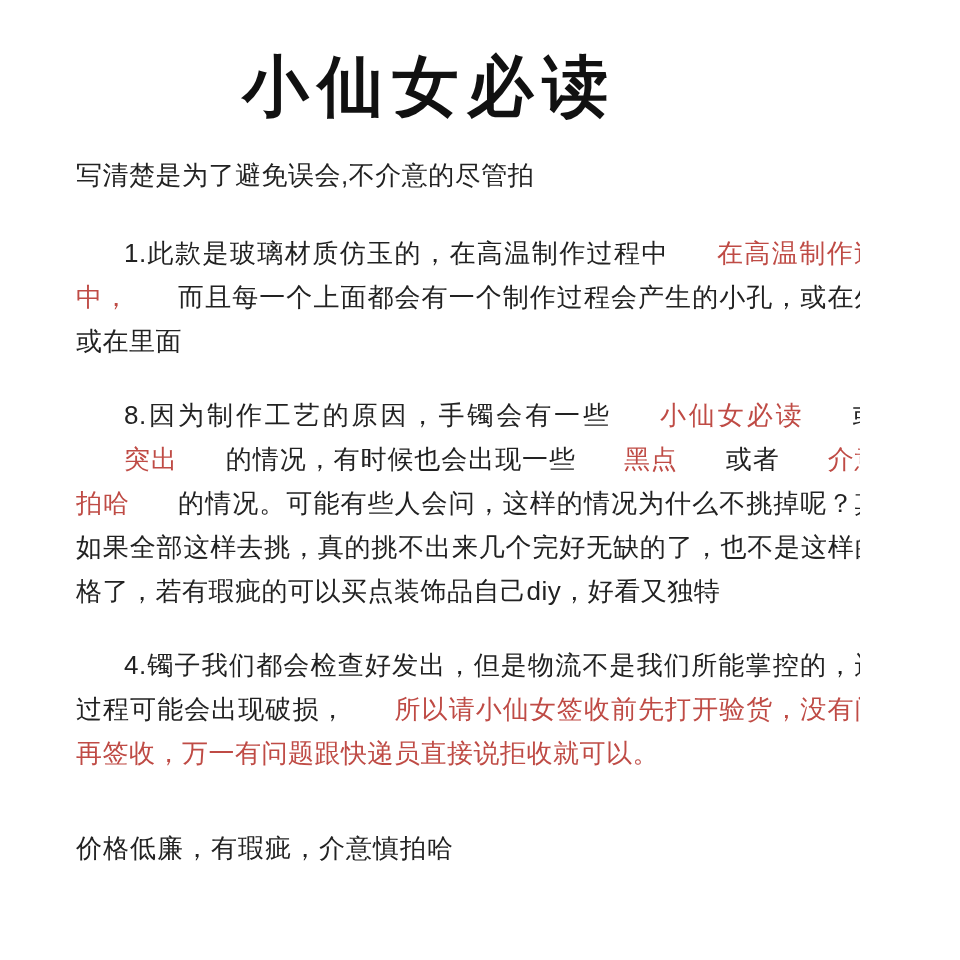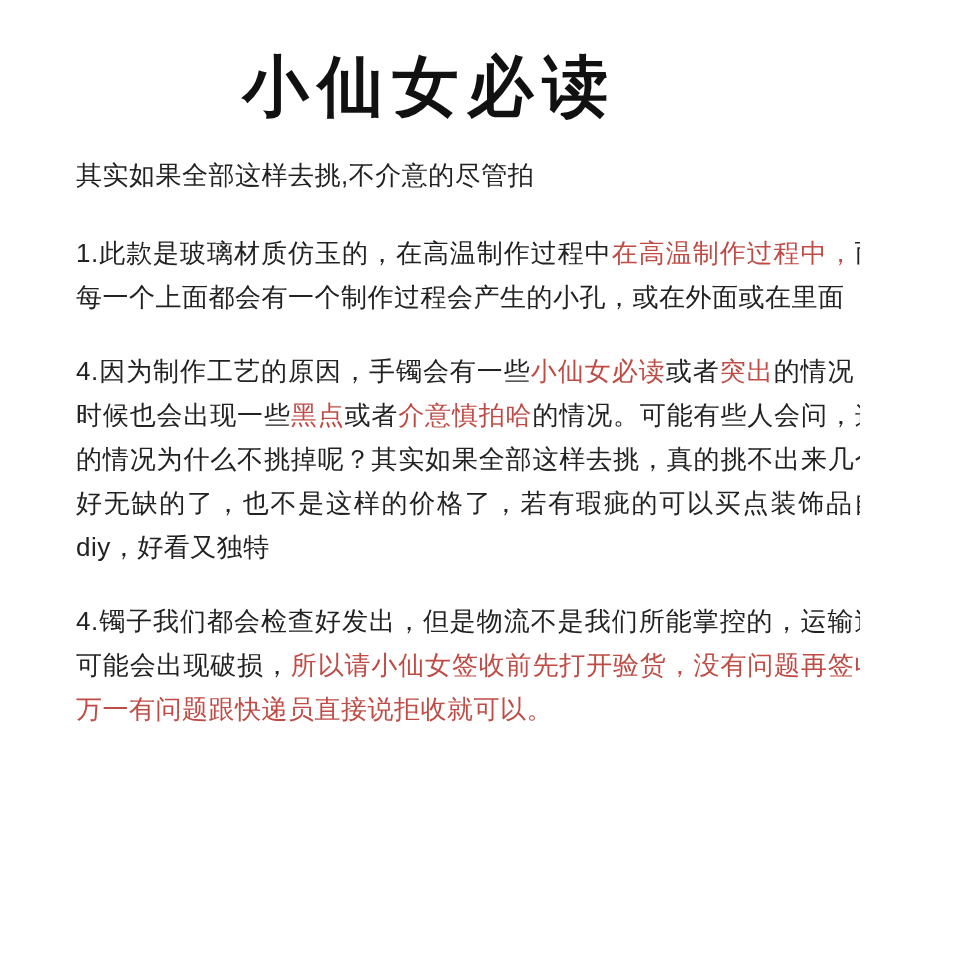--- a/index.html
+++ b/index.html
@@ -35,44 +35,45 @@
     letter-spacing:0.5px;
   }
   .body-text{width:832px;}
   .para{
     margin:0 0 30px 0;
     font-size:26px;
     line-height:44px;
     letter-spacing:0.5px;
     text-align:justify;
   }
-  .para .seg{color:var(--ink);}
+  .para .seg{color:var(--ink);margin-left:48px;}
   .para .seg.red{color:var(--red);}
   .footer-note{
     margin:56px 0 14px 0;
     font-size:26px;
     letter-spacing:1px;
   }
 </style>
 </head>
 <body>
 
 <div class="canvas">
 
   <h1 class="title">小仙女必读</h1>
 
-  <p class="intro">其实如果全部这样去挑,不介意的尽管拍</p>
+  <p class="intro">写清楚是为了避免误会,不介意的尽管拍</p>
 
   <div class="body-text">
     <p class="para"><span class="seg">1.此款是玻璃材质仿玉的，在高温制作过程中</span><span class="seg red">在高温制作过程中，</span><span class="seg">而且每一个上面都会有一个制作过程会产生的小孔，或在外面或在里面</span></p>
 
-    <p class="para"><span class="seg">4.因为制作工艺的原因，手镯会有一些</span><span class="seg red">小仙女必读</span><span class="seg">或者</span><span class="seg red">突出</span><span class="seg">的情况，有时候也会出现一些</span><span class="seg red">黑点</span><span class="seg">或者</span><span class="seg red">介意慎拍哈</span><span class="seg">的情况。可能有些人会问，这样的情况为什么不挑掉呢？其实如果全部这样去挑，真的挑不出来几个完好无缺的了，也不是这样的价格了，若有瑕疵的可以买点装饰品自己diy，好看又独特</span></p>
+    <p class="para"><span class="seg">8.因为制作工艺的原因，手镯会有一些</span><span class="seg red">小仙女必读</span><span class="seg">或者</span><span class="seg red">突出</span><span class="seg">的情况，有时候也会出现一些</span><span class="seg red">黑点</span><span class="seg">或者</span><span class="seg red">介意慎拍哈</span><span class="seg">的情况。可能有些人会问，这样的情况为什么不挑掉呢？其实如果全部这样去挑，真的挑不出来几个完好无缺的了，也不是这样的价格了，若有瑕疵的可以买点装饰品自己diy，好看又独特</span></p>
 
 
     <p class="para"><span class="seg">4.镯子我们都会检查好发出，但是物流不是我们所能掌控的，运输过程可能会出现破损，</span><span class="seg red">所以请小仙女签收前先打开验货，没有问题再签收，万一有问题跟快递员直接说拒收就可以。</span></p>
   </div>
 
+  <p class="footer-note">价格低廉，有瑕疵，介意慎拍哈</p>
 
   <br>
 
   
 
 </div>
 
 </body></html>

